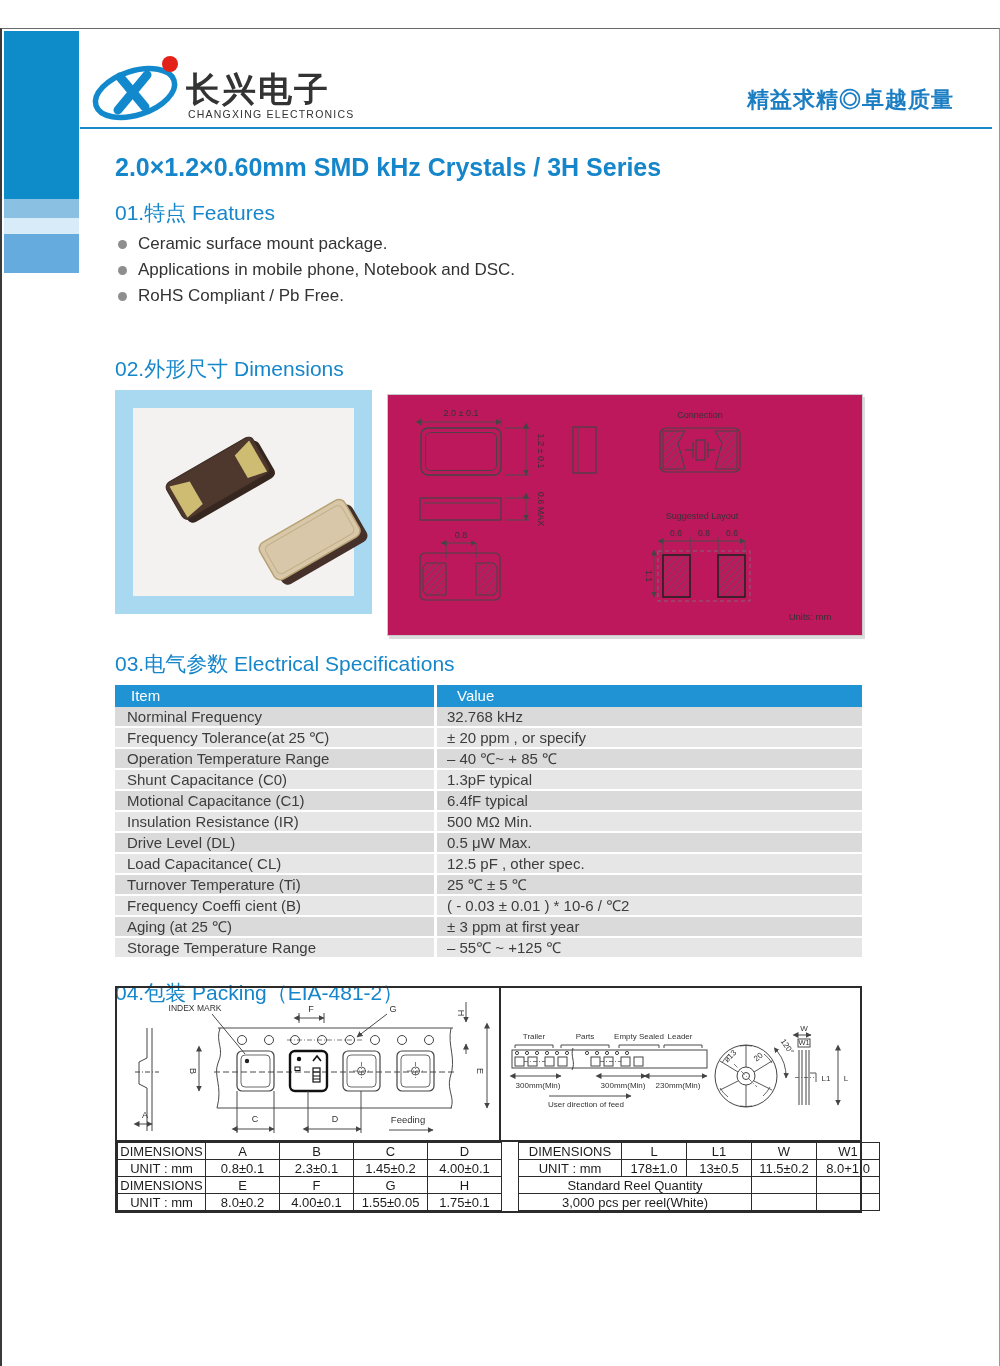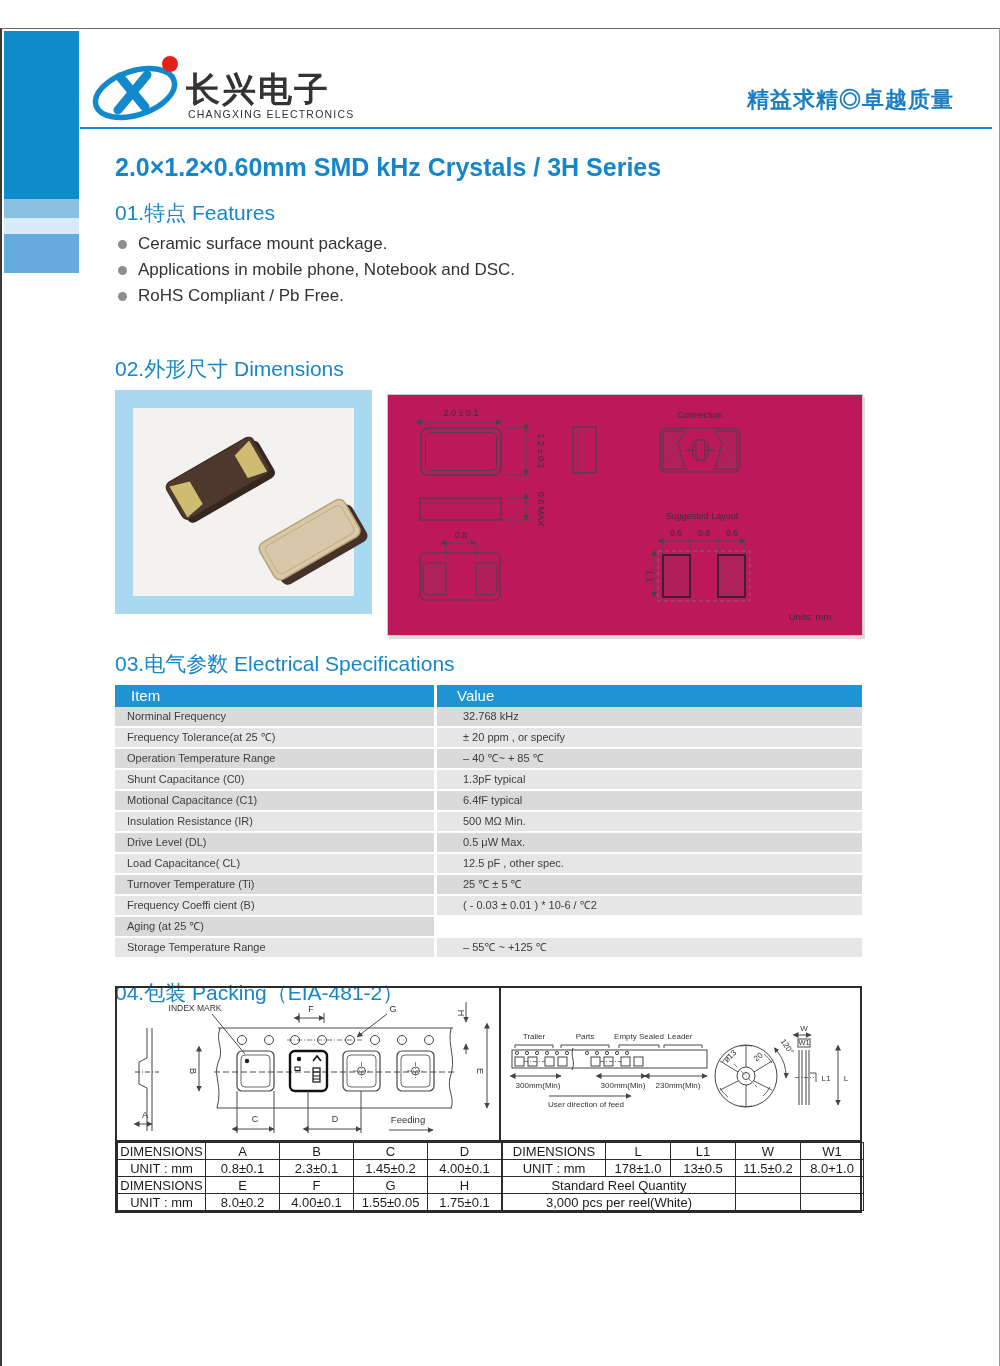--- a/index.html
+++ b/index.html
@@ -29,32 +29,32 @@
   
   .photo { position:absolute; left:113px; top:361px; width:257px; height:224px; background:#a9d9f1; }
   .draw-box { position:absolute; left:385px; top:365px; width:476px; height:242px; background:#be185d;
               border:1px solid #c9c9c9; box-shadow:2px 3px 0 #dcdcdc; }
 
   
   .etable { position:absolute; left:113px; top:656px; width:747px; }
   .ehead { display:flex; height:22px; background:#1f93d3; color:#fff; font-size:15px; }
   .ehead .c1 { width:322px; padding-left:16px; line-height:22px; border-right:3px solid #fff; }
   .ehead .c2 { flex:1; padding-left:20px; line-height:22px; }
-  .erow { display:flex; height:21px; border-bottom:2px solid #fff; font-size:11px; color:#3d3d3d; }
+  .erow { display:flex; height:21px; border-bottom:2px solid #fff; font-size:15px; color:#3d3d3d; }
   .erow .c1 { width:322px; padding-left:12px; line-height:19px; border-right:3px solid #fff; }
-  .erow .c2 { flex:1; padding-left:26px; line-height:19px; }
+  .erow .c2 { flex:1; padding-left:10px; line-height:19px; }
   .erow:nth-child(odd)  .c1, .erow:nth-child(odd)  .c2 { background:#e6e6e6; }
   .erow:nth-child(even) .c1, .erow:nth-child(even) .c2 { background:#dadada; }
 
   
   .pack-box { position:absolute; left:113px; top:957px; width:747px; height:227px; border:2px solid #2b2b2b; }
   .pack-diagrams { display:flex; height:152px; }
   .pack-left  { width:382px; }
   .pack-right { width:361px; border-left:2px solid #2b2b2b; }
-  .ptables { display:flex; border-top:2px solid #2b2b2b; height:71px; }
+  .ptables { display:flex; border-top:2px solid #2b2b2b; height:71px;gap:16px; }
   table.ptab { border-collapse:collapse; table-layout:fixed; }
   table.ptab td { border:1px solid #2b2b2b; text-align:center; font-size:13px; color:#1c1c1c;
                   height:17px; padding:0; white-space:nowrap; overflow:hidden; }
   td.lab { text-align:left; padding-left:4px; font-size:12.5px; }
   td.big { text-align:left; padding-left:6px; font-size:14px; }
   .ptab-l { width:384px; } .ptab-r { width:361px; }
 
   .bottom-line { position:absolute; left:0; top:1361px; width:1000px; height:2px; background:#3a3a3a; }
   .bottom-blue { position:absolute; left:0; top:1363px; width:1000px; height:3px; background:#1a8acb; }
 
@@ -245,20 +245,21 @@
     <div class="erow">
         <div class="c1">Turnover Temperature (Ti)</div>
         <div class="c2">25 ℃ ± 5 ℃</div>
       </div>
     <div class="erow">
         <div class="c1">Frequency Coeffi cient (B)</div>
         <div class="c2">( - 0.03 ± 0.01 ) * 10-6 / ℃2</div>
       </div>
     <div class="erow">
         <div class="c1">Aging (at 25 ℃)</div>
+        <div class="c2">± 3 ppm at first year</div>
       </div>
     <div class="erow">
         <div class="c1">Storage Temperature Range</div>
         <div class="c2">– 55℃ ~ +125 ℃</div>
       </div>
   </div>
 
   <div class="sec-head" style="top:950px;">04.包装 Packing（EIA-481-2）</div>
 
   <div class="pack-box">

